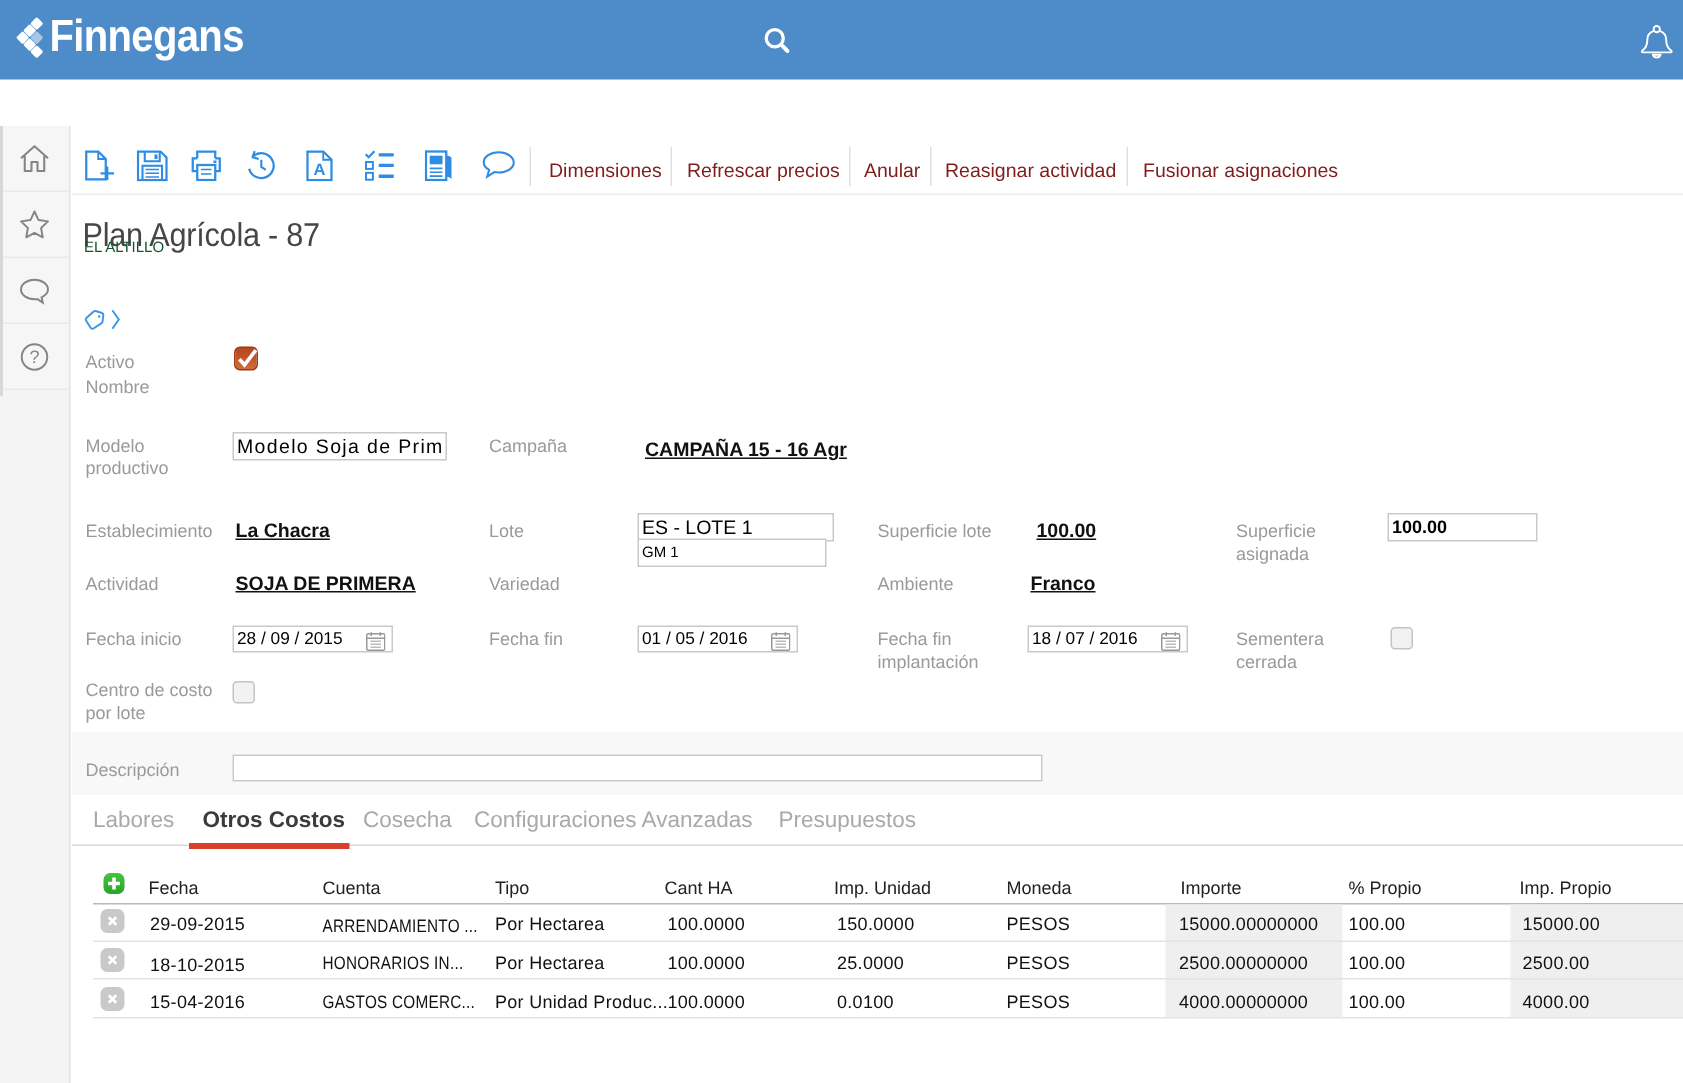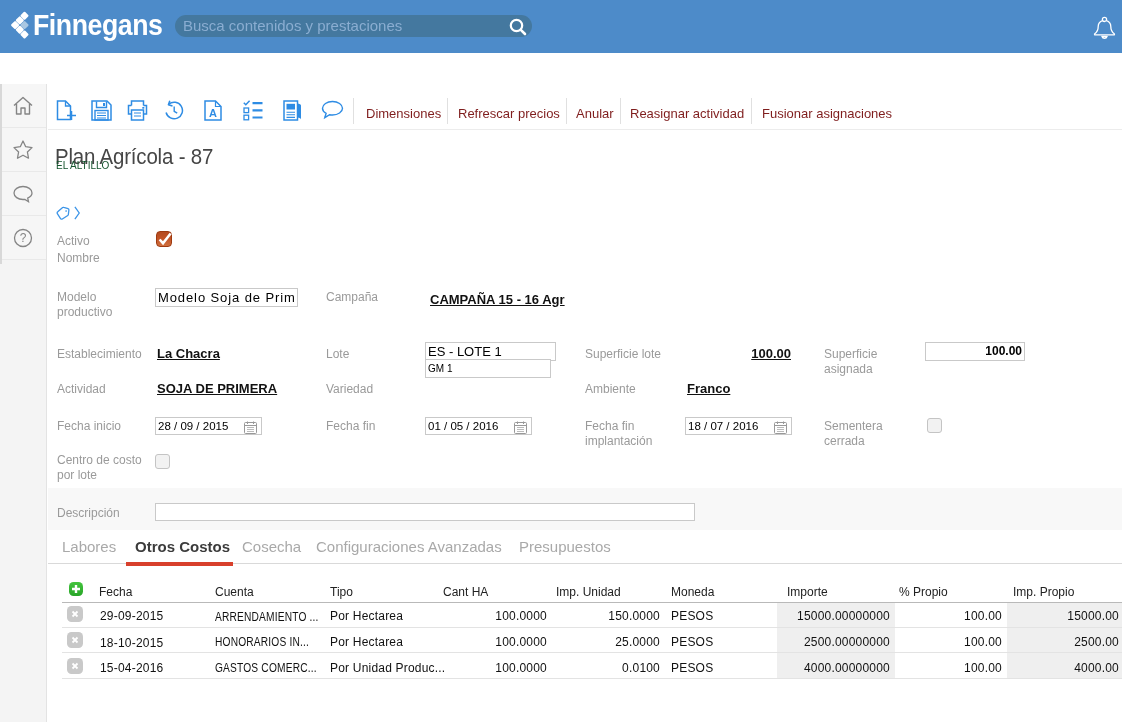--- a/index.html
+++ b/index.html
@@ -26,21 +26,21 @@
 .toolline { position:absolute; top:129px; left:48px; width:1074px; height:1px; background:#ececec; }
 
 
 .title { position:absolute; left:55px; top:144px; font-size:22px; color:#464646; letter-spacing:-0.2px; transform:scaleX(0.93); transform-origin:0 0; }
 .subtitle { position:absolute; left:56px; top:160px; font-size:10px; color:#14532d; }
 
 
 .lbl { position:absolute; color:#9a9a9a; font-size:12px; line-height:15px; }
 .val { position:absolute; color:#111; font-size:13px; font-weight:bold; white-space:nowrap;text-decoration:underline; }
 .inp { position:absolute; height:19px; border:1px solid #c9c9c9; background:#fff; color:#000; font-size:12px; line-height:17px; padding:0 2px; white-space:nowrap; overflow:hidden; }
-.num { text-align:right; }
+.num { }
 .cb { position:absolute; width:15px; height:15px; border:1px solid #c4c4c4; border-radius:3px; background:#f2f2f2; }
 .cbon { position:absolute; width:16px; height:16px; border-radius:4px; background:linear-gradient(180deg,#b34a1f 0%,#c25325 45%,#d0703f 100%); border:1px solid #9e3a10; }
 .cal { position:absolute; top:3px; }
 
 
 .tab { position:absolute; top:538px; font-size:15px; color:#a9a9a9; white-space:nowrap; }
 .tabactive { color:#3b3b3b; font-weight:bold; }
 .tabline { position:absolute; top:563px; left:48px; width:1074px; height:1px; background:#d9d9d9; }
 .tabred { position:absolute; top:562px; left:126px; width:107px; height:3.5px; background:#d8402c; z-index:3; }
 
@@ -61,21 +61,20 @@
       <g>
         <rect x="12.35" y="1.55" width="6.3" height="6.3" rx="1.1" fill="#fff" transform="rotate(45 15.5 4.7)"></rect>
         <rect x="7.65" y="6.25" width="6.3" height="6.3" rx="1.1" fill="#fff" transform="rotate(45 10.8 9.4)"></rect>
         <rect x="2.95" y="10.95" width="6.3" height="6.3" rx="1.1" fill="#fff" transform="rotate(45 6.1 14.1)"></rect>
         <rect x="12.35" y="10.95" width="6.3" height="6.3" rx="1.1" fill="#a9c7e2" transform="rotate(45 15.5 14.1)"></rect>
         <rect x="7.65" y="15.65" width="6.3" height="6.3" rx="1.1" fill="#fff" transform="rotate(45 10.8 18.8)"></rect>
         <rect x="12.35" y="20.35" width="6.3" height="6.3" rx="1.1" fill="#fff" transform="rotate(45 15.5 23.5)"></rect>
       </g>
     </svg>
     <div class="brand">Finnegans</div>
-    <div class="search">Busca contenidos y prestaciones</div>
     <svg class="abs" style="left:508px;top:17px" width="20" height="20" viewBox="0 0 20 20">
       <circle cx="8.5" cy="8.5" r="5.7" fill="none" stroke="#fff" stroke-width="2.2"></circle>
       <line x1="12.8" y1="12.8" x2="17" y2="17" stroke="#fff" stroke-width="2.6" stroke-linecap="round"></line>
     </svg>
     <svg class="abs" style="left:1093px;top:16px" width="23" height="25" viewBox="0 0 23 25">
       <circle cx="11.5" cy="3.4" r="2.1" fill="none" stroke="#fff" stroke-width="1.3"></circle>
       <path d="M9.6 4.6 a6.3 6.3 0 0 0 -4.4 6 c0 4.5 -2.3 6.4 -3.4 7.2 c-0.5 0.35 -0.3 1.1 0.35 1.1 h18.7 c0.65 0 0.85 -0.75 0.35 -1.1 c-1.1 -0.8 -3.4 -2.7 -3.4 -7.2 a6.3 6.3 0 0 0 -4.4 -6" fill="none" stroke="#fff" stroke-width="1.3" stroke-linejoin="round"></path>
       <path d="M9 20.5 a2.6 2.6 0 0 0 5 0 z" fill="none" stroke="#fff" stroke-width="1.3" stroke-linecap="round"></path>
     </svg>
   </div>

